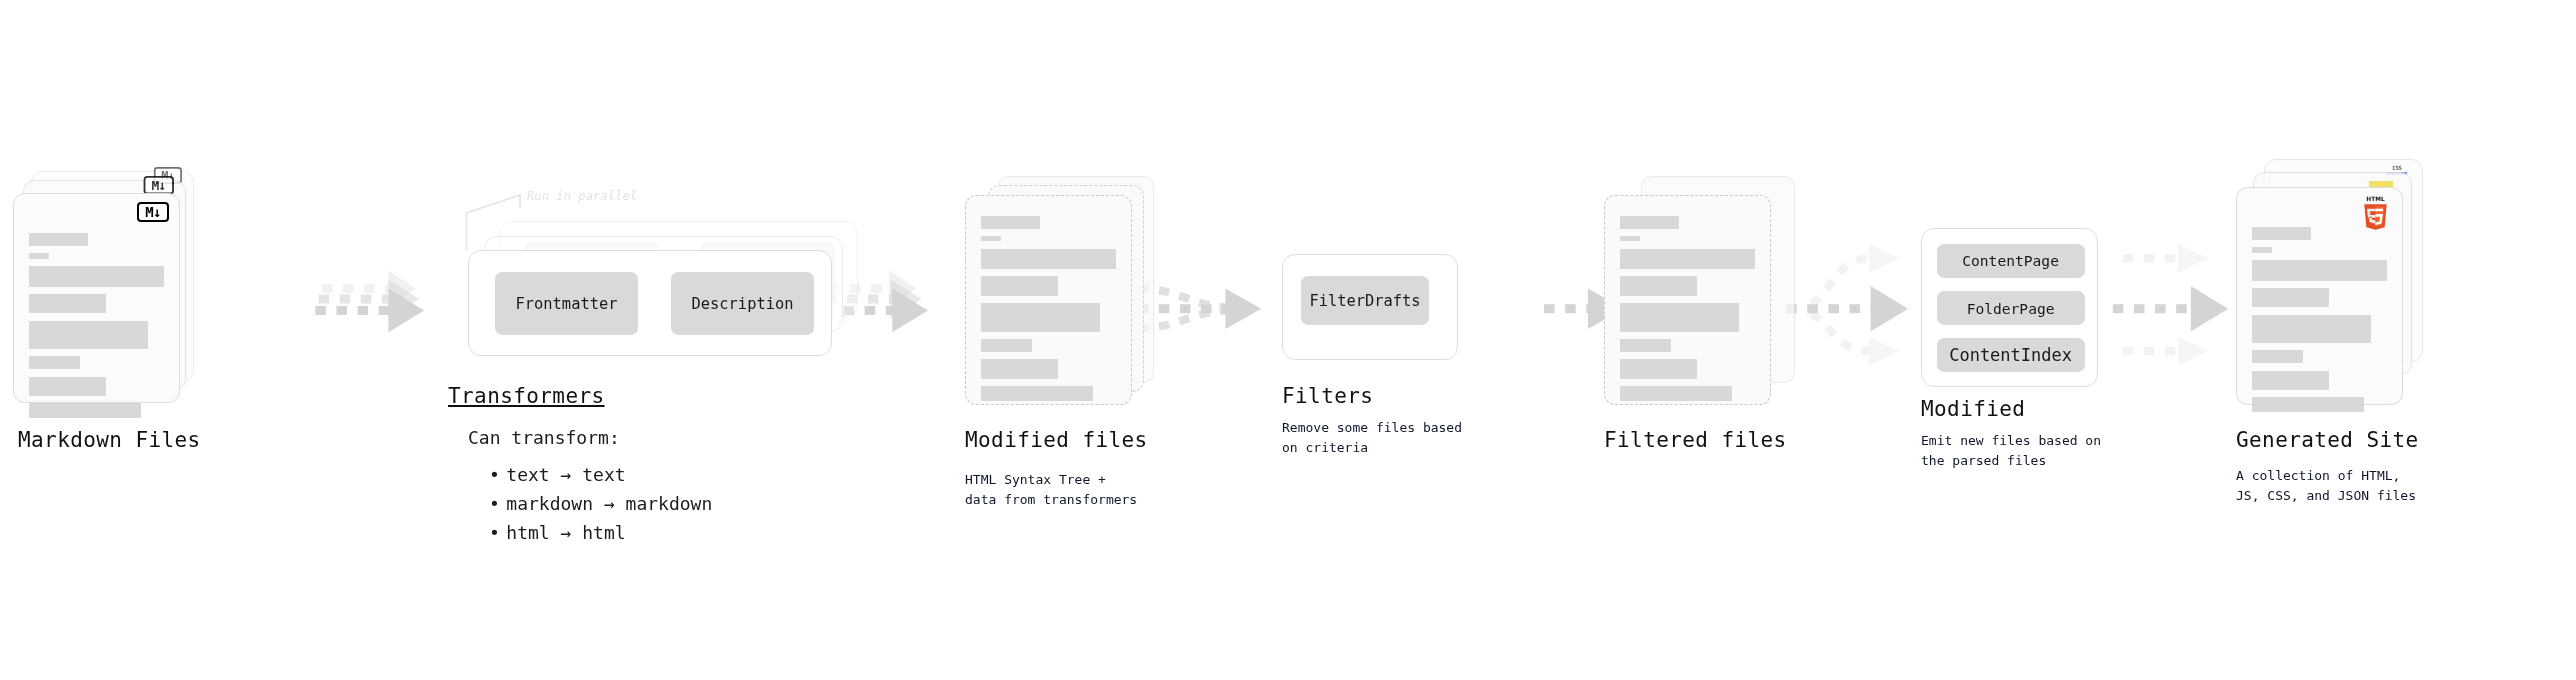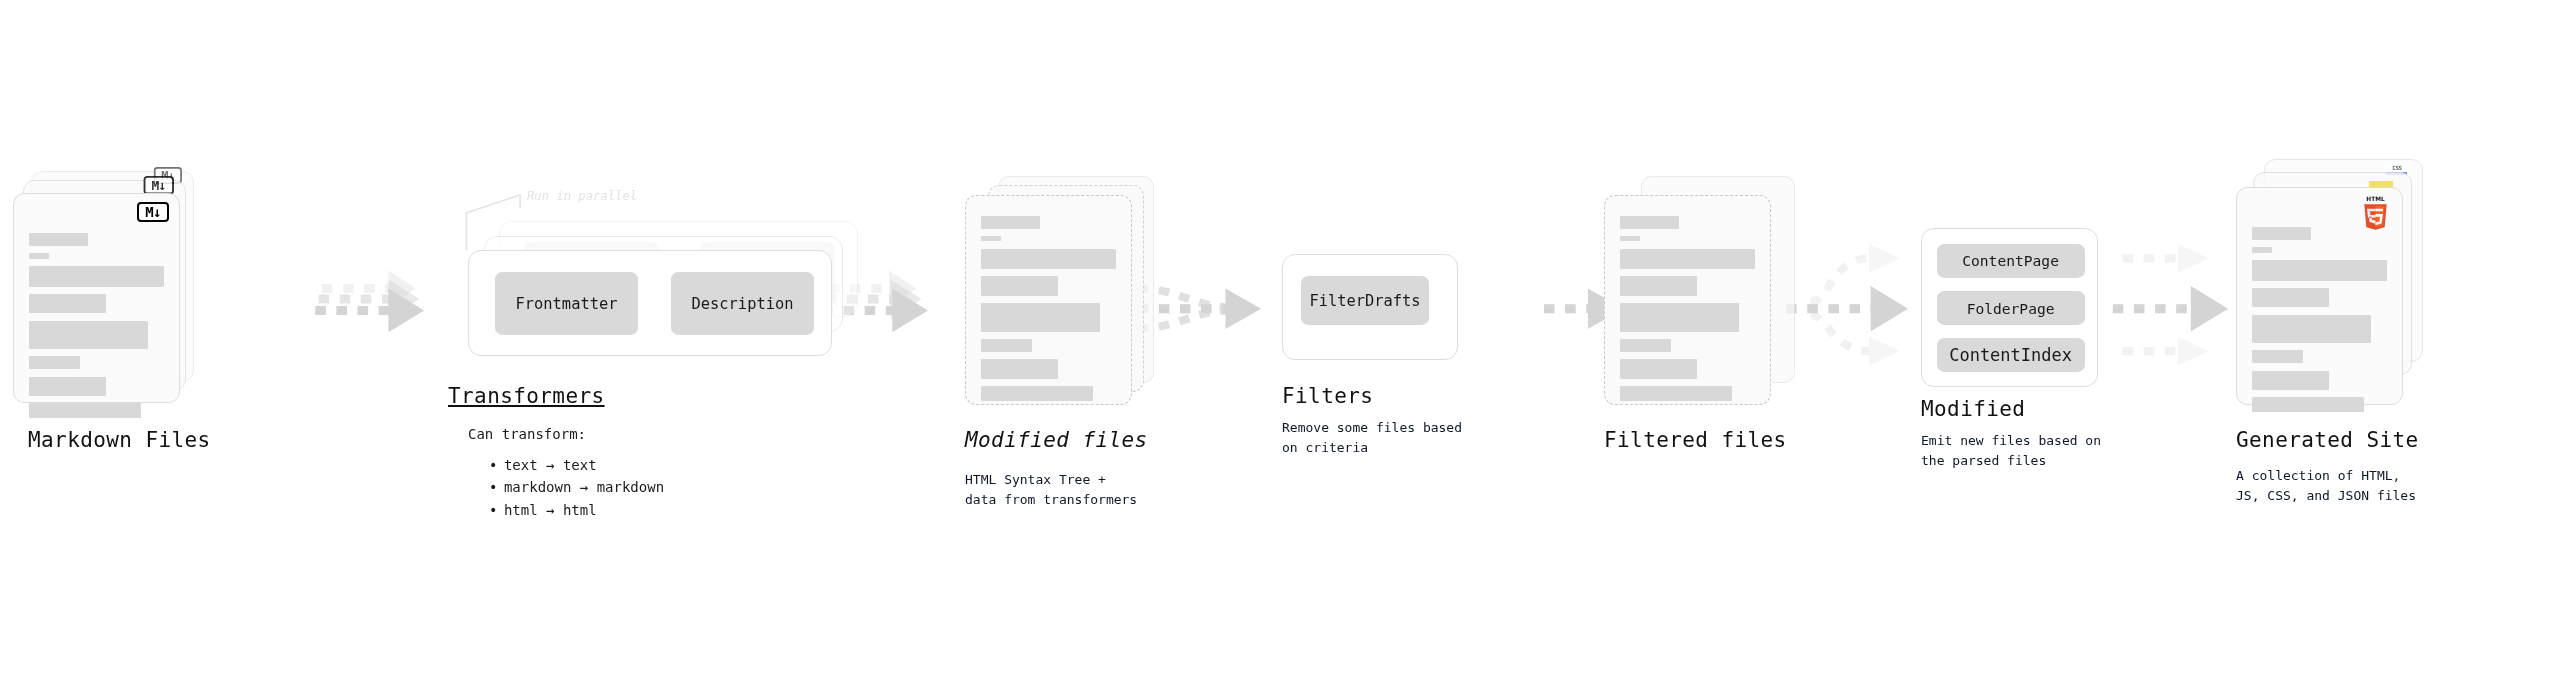--- a/index.html
+++ b/index.html
@@ -120,21 +120,21 @@
   }
   .stage-sub {
     position: absolute;
     font-size: 13px;
     line-height: 1.55;
     color: #0f172a;
     white-space: pre-line;
   }
   .bullets {
     position: absolute;
-    font-size: 14px;
+    font-size: 18px;
     line-height: 1.62;
     color: #1c1c1c;
   }
   .bullets .lead { margin-bottom: 1.6px; }
   .bullets ul { margin: 8px; padding-left: 13px; list-style: none; }
   .bullets li::before { content: "\2022"; margin-right: 6.5px; }
   .parallel-note {
     position: absolute;
     font-size: 12.2px;
     color: #e3e3e3;
@@ -262,21 +262,21 @@
         <div class="bar" style="width:15%; height:5.7px;"></div>
         <div class="bar" style="width:100%; height:20.3px;"></div>
         <div class="bar" style="width:57%; height:19.5px;"></div>
         <div class="bar" style="width:88%; height:28.4px;"></div>
         <div class="bar" style="width:38%; height:13px;"></div>
         <div class="bar" style="width:57%; height:19.5px;"></div>
         <div class="bar" style="width:83%; height:14.6px;"></div>
       </div>
     </div>
   </div>
-  <div class="stage-title" style="left:28px; top:428px;">Markdown Files</div>
+  <div class="stage-title" style="left:18px; top:428px;">Markdown Files</div>
 
   <div class="parallel-note" style="left:527px; top:189px;font-style:italic;">Run in parallel</div>
 
   <div class="node">
 
     <div class="group-box" style="left:499px; top:221px; width:359px; height:96px; opacity:0.35;">
       <div class="pill" style="left:24.4px; top:19.5px; width:135px; height:59px; color:transparent;"></div>
       <div class="pill" style="left:200px; top:19.5px; width:135px; height:59px; color:transparent;"></div>
     </div>
 
@@ -310,21 +310,21 @@
         <div class="bar" style="width:15%; height:5.7px;"></div>
         <div class="bar" style="width:100%; height:20.3px;"></div>
         <div class="bar" style="width:57%; height:19.5px;"></div>
         <div class="bar" style="width:88%; height:28.4px;"></div>
         <div class="bar" style="width:38%; height:13px;"></div>
         <div class="bar" style="width:57%; height:19.5px;"></div>
         <div class="bar" style="width:83%; height:14.6px;"></div>
       </div>
     </div>
   </div>
-  <div class="stage-title" style="left:965px; top:428px;font-style:italic;">Modified files</div>
+  <div class="stage-title" style="left:965px; top:428px;">Modified files</div>
   <div class="stage-sub" style="left:965px; top:470px;">HTML Syntax Tree +
 data from transformers</div>
 
   <div class="group-box" style="left:1282px; top:254px; width:176px; height:106px;">
     <div class="pill" style="left:18px; top:21px; width:128px; height:49px;">FilterDrafts</div>
   </div>
   <div class="stage-title" style="left:1282px; top:384px;">Filters</div>
   <div class="stage-sub" style="left:1282px; top:418px;">Remove some files based
 on criteria</div>
 

